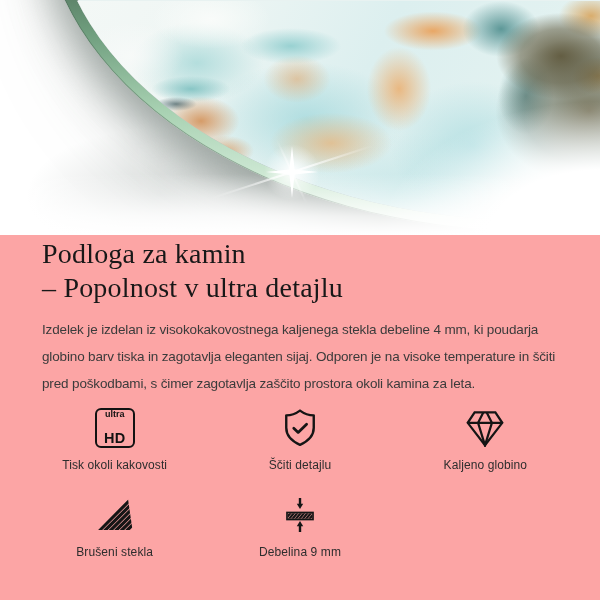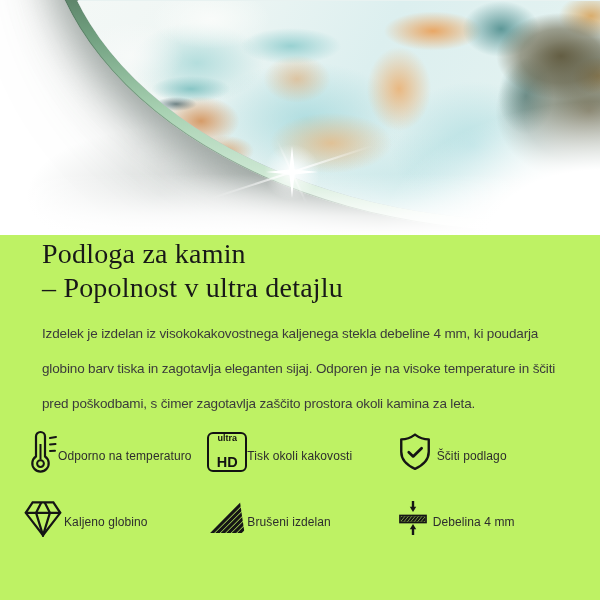--- a/index.html
+++ b/index.html
@@ -1,16 +1,16 @@
 <!DOCTYPE html>
 <html><head>
 <meta charset="utf-8">
 <style>
   html,body{margin:0;padding:0;background:#fff;}
-  .page{position:relative;width:600px;height:600px;overflow:hidden;background:#bef264;
+  .page{position:relative;width:600px;height:600px;overflow:hidden;background:#fca5a5;
         font-family:"Liberation Sans",sans-serif;}
 
   
   .hero{position:relative;width:600px;height:235px;overflow:hidden;background:#fff;}
   .shadow-wash{position:absolute;left:-30px;top:100px;width:380px;height:190px;
     background:radial-gradient(50% 50% at 50% 50%,rgba(148,158,154,0.30),rgba(148,158,154,0) 70%);}
   .glass-rim{position:absolute;left:42px;top:-430px;width:988px;height:660px;border-radius:50%;
     border:1px solid rgba(70,95,80,0.45);
     background:linear-gradient(to bottom,#3f5547 55%,#6f9e7e 70%,#a9d2b3 82%,#cfe9d5 92%,#e9f6ec 100%);
     box-shadow:-10px 24px 38px -8px rgba(105,118,113,0.55),0 50px 80px -18px rgba(125,138,133,0.35);}
@@ -45,27 +45,27 @@
   .ray1{width:170px;height:2px;left:207px;top:171px;transform:rotate(-18deg);}
   .ray2{width:70px;height:1.5px;left:257px;top:171px;transform:rotate(65deg);opacity:.7;}
   .sparkle{position:absolute;left:263px;top:143px;}
   .fade{position:absolute;inset:0;pointer-events:none;}
   .fade-corner{background:radial-gradient(300px 190px at 100% 103%,#ffffff 38%,rgba(255,255,255,0) 74%);}
   .fade-bottom{background:linear-gradient(180deg,rgba(255,255,255,0) 74%,rgba(255,255,255,0.8) 92%,#ffffff 100%);}
 
   
   .title{margin:2px 40px 0 42px;font-family:"Liberation Serif",serif;font-weight:400;
          font-size:28px;line-height:34px;color:#181818;letter-spacing:0.2px;}
-  .desc{margin:11px 20px 4px 42px;width:538px;font-size:13.5px;line-height:35px;
+  .desc{margin:11px 20px 4px 42px;width:538px;font-size:13.5px;line-height:27px;
         letter-spacing:-0.15px;color:#3b3b3b;}
 
   
   .features{display:grid;grid-template-columns:repeat(3,1fr);row-gap:20px;
             padding:0 22px;margin-top:8px;}
-  .feature{display:flex;flex-direction:row;align-items:center;}
+  .feature{display:flex;flex-direction:column;align-items:center;}
   .icon-wrap{height:46px;display:flex;align-items:center;justify-content:center;}
   .feature-label{margin-top:7px;font-size:12px;color:#2d2d2d;letter-spacing:0.1px;}
   .icon-stroke{stroke:#151515;fill:none;}
   .hd-box{width:36px;height:36px;border:2.6px solid #121212;border-radius:6px;
           display:flex;flex-direction:column;align-items:center;justify-content:center;
           line-height:1;color:#121212;}
   .hd-top{font-size:9px;font-weight:600;}
   .hd-bottom{font-size:14.5px;font-weight:800;letter-spacing:0.2px;margin-top:12px;}
 </style>
 </head>
@@ -96,52 +96,39 @@
     <div class="fade fade-corner"></div>
     <div class="fade fade-bottom"></div>
   </div>
 
   <h1 class="title"><span>Podloga za kamin</span><br><span>– Popolnost v ultra detajlu</span></h1>
 
   <p class="desc">Izdelek je izdelan iz visokokakovostnega kaljenega stekla debeline 4 mm, ki poudarja globino barv tiska in zagotavlja eleganten sijaj. Odporen je na visoke temperature in ščiti pred poškodbami, s čimer zagotavlja zaščito prostora okoli kamina za leta.</p>
 
   <div class="features">
 
-    <div class="feature">
-      <div class="icon-wrap">
-        <svg width="36" height="46" viewBox="0 0 34 46">
-          <path class="icon-stroke" stroke-width="2.2" stroke-linejoin="round" d="M13 27.5 V7.5 a4.5 4.5 0 0 1 9 0 v20 a8.2 8.2 0 1 1 -9 0 Z"></path>
-          <line class="icon-stroke" stroke-width="2" x1="17.5" y1="15" x2="17.5" y2="30.5"></line>
-          <circle class="icon-stroke" stroke-width="2" cx="17.5" cy="34.6" r="3.4"></circle>
-          <line class="icon-stroke" stroke-width="2" stroke-linecap="round" x1="27" y1="9" x2="33" y2="8"></line>
-          <line class="icon-stroke" stroke-width="2" stroke-linecap="round" x1="27" y1="15.5" x2="32.5" y2="15"></line>
-          <line class="icon-stroke" stroke-width="2" stroke-linecap="round" x1="27" y1="22" x2="32" y2="21.8"></line>
-        </svg>
-      </div>
-      <div class="feature-label">Odporno na temperaturo</div>
-    </div>
 
     <div class="feature">
       <div class="icon-wrap">
         <div class="hd-box">
           <span class="hd-top">ultra</span>
           <span class="hd-bottom">HD</span>
         </div>
       </div>
       <div class="feature-label">Tisk okoli kakovosti</div>
     </div>
 
     <div class="feature">
       <div class="icon-wrap">
         <svg width="44" height="44" viewBox="0 0 24 24">
           <path class="icon-stroke" stroke-width="1.3" stroke-linejoin="round" d="M12 2.5c2.3 1.7 4.8 2.6 7.5 2.6v6.8c0 4.6-3 7.3-7.5 9.3-4.5-2-7.5-4.7-7.5-9.3V5.1c2.7 0 5.2-.9 7.5-2.6Z"></path>
           <polyline class="icon-stroke" stroke-width="1.5" stroke-linecap="round" stroke-linejoin="round" points="8.6 12.1 11 14.4 15.6 9.9"></polyline>
         </svg>
       </div>
-      <div class="feature-label">Ščiti podlago</div>
+      <div class="feature-label">Ščiti detajlu</div>
     </div>
 
     <div class="feature">
       <div class="icon-wrap">
         <svg width="42" height="38" viewBox="0 1 24 22">
           <path class="icon-stroke" stroke-width="1.3" d="M6 3h12l4 6-10 13L2 9Z"></path>
           <path class="icon-stroke" stroke-width="1.3" d="M11 3 8 9l4 13 4-13-3-6"></path>
           <path class="icon-stroke" stroke-width="1.3" d="M2 9h20"></path>
         </svg>
       </div>
@@ -159,21 +146,21 @@
           <g clip-path="url(#tri)">
             <line class="icon-stroke" stroke-width="3.2" x1="4" y1="36" x2="37" y2="3"></line>
             <line class="icon-stroke" stroke-width="3.2" x1="9.5" y1="36" x2="42.5" y2="3"></line>
             <line class="icon-stroke" stroke-width="3.2" x1="15" y1="36" x2="48" y2="3"></line>
             <line class="icon-stroke" stroke-width="3.2" x1="20.5" y1="36" x2="53.5" y2="3"></line>
             <line class="icon-stroke" stroke-width="3.2" x1="26" y1="36" x2="59" y2="3"></line>
             <line class="icon-stroke" stroke-width="3.2" x1="31.5" y1="36" x2="64.5" y2="3"></line>
           </g>
         </svg>
       </div>
-      <div class="feature-label">Brušeni izdelan</div>
+      <div class="feature-label">Brušeni stekla</div>
     </div>
 
     <div class="feature">
       <div class="icon-wrap">
         <svg width="40" height="40" viewBox="0 0 40 40">
           <defs>
               <clipPath id="bar">
                 <rect x="7.8" y="18.3" width="24.4" height="5.4"></rect>
               </clipPath>
             </defs>
@@ -187,17 +174,17 @@
             <line class="icon-stroke" stroke-width="2.2" x1="24.4" y1="26" x2="33.4" y2="15"></line>
             <line class="icon-stroke" stroke-width="2.2" x1="27.8" y1="26" x2="36.8" y2="15"></line>
           </g>
           <rect class="icon-stroke" stroke-width="1.7" x="7" y="17.5" width="26" height="7"></rect>
           <line class="icon-stroke" stroke-width="2.4" x1="20" y1="3" x2="20" y2="9.5"></line>
           <polygon fill="#151515" points="16.8,8.8 23.2,8.8 20,14"></polygon>
           <line class="icon-stroke" stroke-width="2.4" x1="20" y1="37" x2="20" y2="30.5"></line>
           <polygon fill="#151515" points="16.8,31.2 23.2,31.2 20,26"></polygon>
         </svg>
       </div>
-      <div class="feature-label">Debelina 4 mm</div>
+      <div class="feature-label">Debelina 9 mm</div>
     </div>
 
   </div>
 </div>
 
 </body></html>

